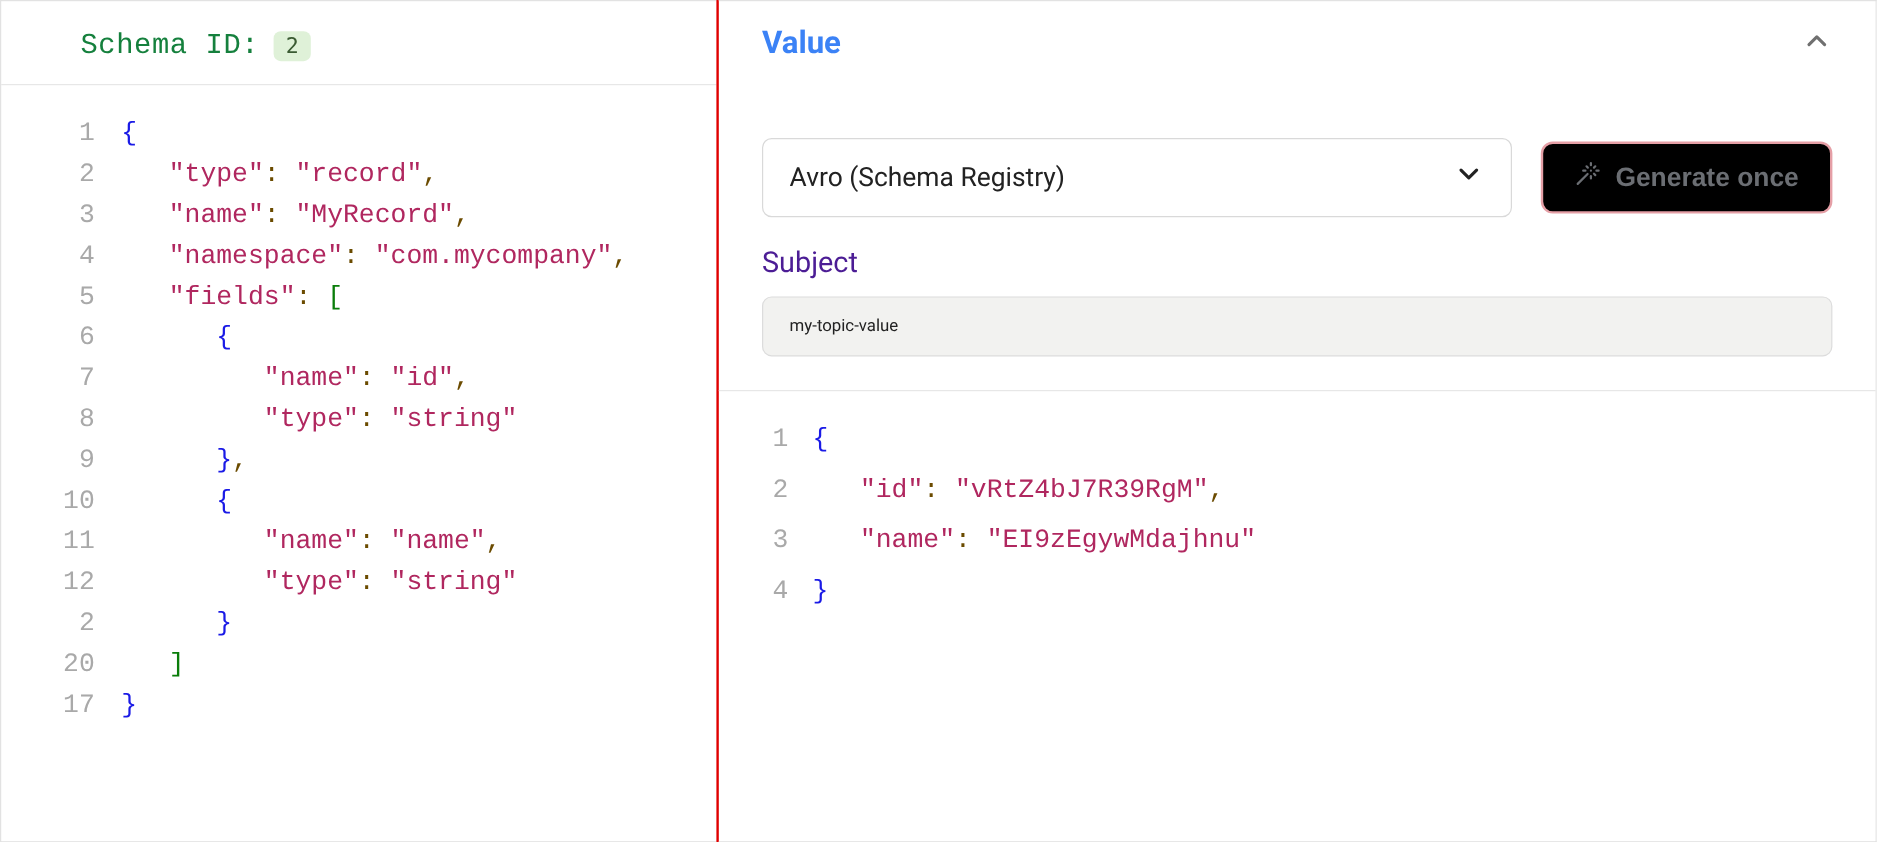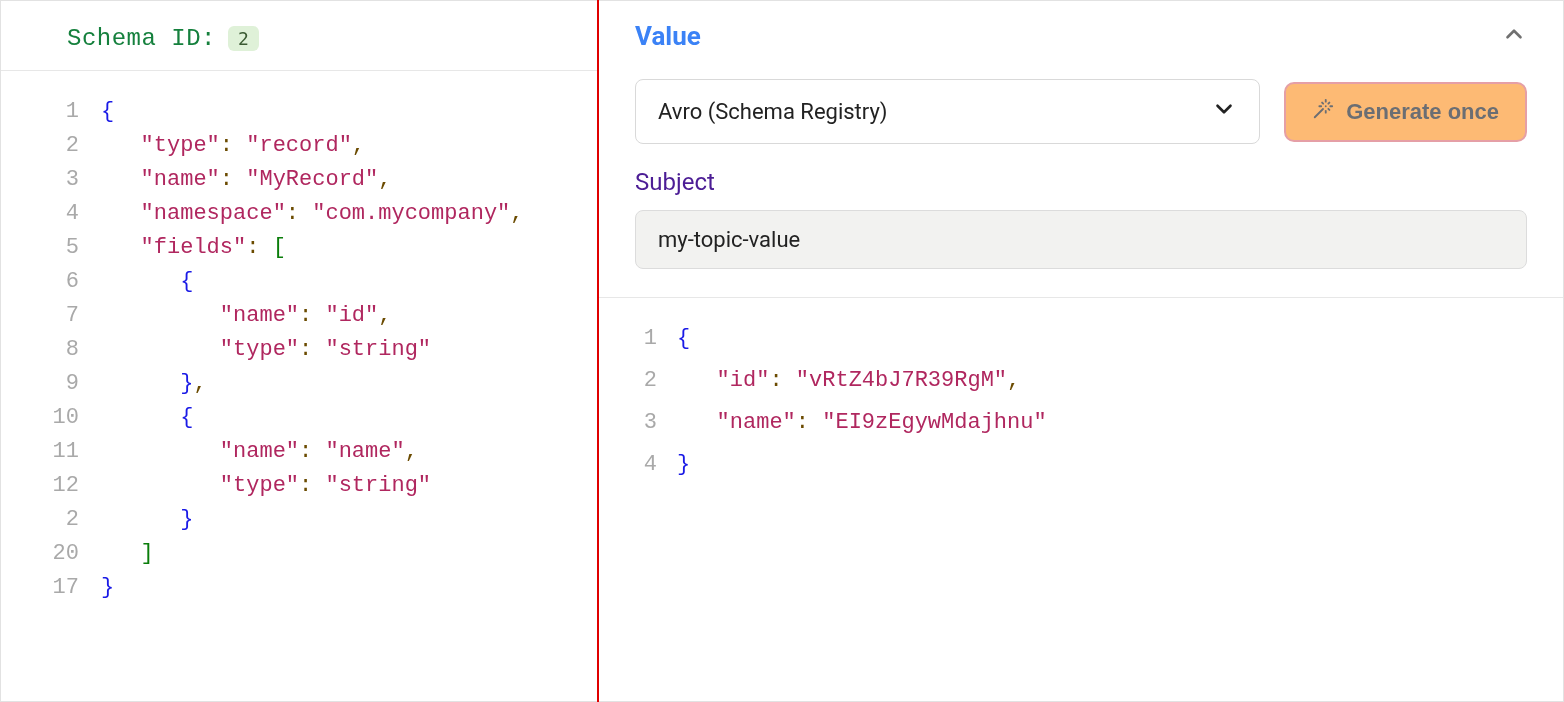--- a/index.html
+++ b/index.html
@@ -23,30 +23,30 @@
   .tok-punc { color: #6b4b00; }
   .tok-brace { color: #1a1ae6; }
   .tok-bracket { color: #0a7d0a; }
   .tok-key { color: #b0275f; }
   .tok-str { color: #b0275f; }
 
   .right-header { display: flex; align-items: center; padding: 20px 36px 28px 36px; }
   .right-title { font-size: 26px; font-weight: 700; color: #3b82f6; flex: 1; }
   .chevron-up-icon { color: #707070; }
 
-  .right-controls { padding: 0 36px 14px 36px; display: flex; gap: 24px; align-items: center; }
+  .right-controls { padding: 0 36px 14px 36px; display: flex; gap: 24px; align-items: center; margin-top: 36px; }
   .format-select { flex: 1; border: 1px solid #d9d9d9; border-radius: 8px; padding: 16px 22px; font-size: 22px; display: flex; align-items: center; justify-content: space-between; background: #fff; cursor: pointer; }
   .format-select-label { color: #222; }
   .chevron-down-icon { color: #222; }
 
-  .generate-btn { border: 2px solid #e59fa6; background: #fdba74; color: #6b6e73; border-radius: 10px; padding: 14px 26px; font-size: 22px; font-weight: 700; display: flex; align-items: center; gap: 12px; cursor: pointer; }
+  .generate-btn { border: 2px solid #e59fa6; background: #000000; color: #6b6e73; border-radius: 10px; padding: 14px 26px; font-size: 22px; font-weight: 700; display: flex; align-items: center; gap: 12px; cursor: pointer; }
 
   .subject-block { padding: 10px 36px 0 36px; }
   .subject-label { font-size: 24px; color: #4c1d95; margin-bottom: 14px; }
-  .subject-value { border: 1px solid #dcdcdc; background: #f2f2f0; border-radius: 8px; padding: 16px 22px; font-size: 22px; color: #222; }
+  .subject-value { border: 1px solid #dcdcdc; background: #f2f2f0; border-radius: 8px; padding: 16px 22px; font-size: 14px; color: #222; }
 
   .right-code-sep { border-top: 1px solid #e7e7e7; margin-top: 28px; }
   .right-code { padding: 20px 0 0 0; font-family: ui-monospace, "SFMono-Regular", Consolas, "Liberation Mono", Menlo, monospace; font-size: 22px; line-height: 42px; }
   .right-code .line-no { width: 78px; padding-right: 20px; }
 </style>
 </head>
 <body>
 
 <div class="app">
 

